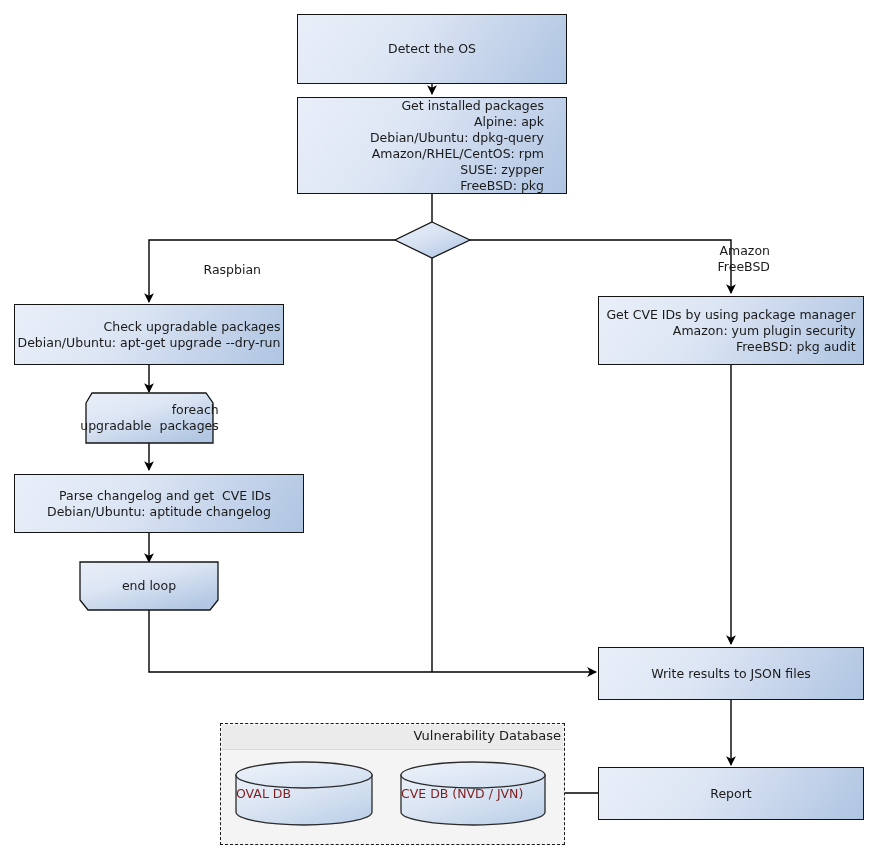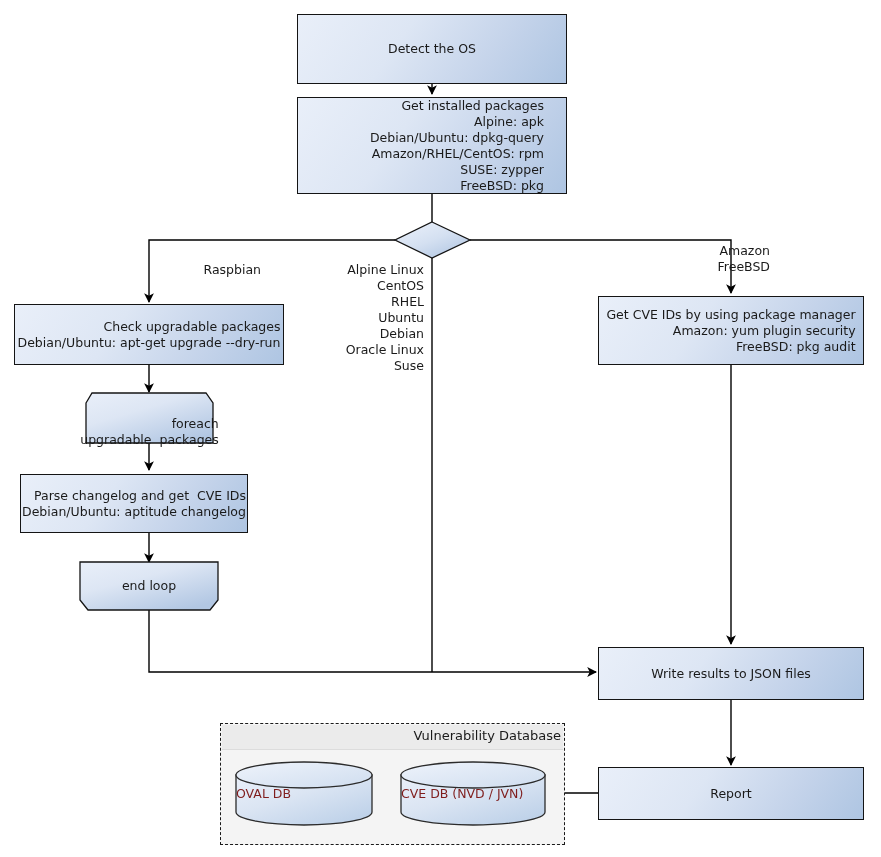--- a/index.html
+++ b/index.html
@@ -35,21 +35,20 @@
     font-size: 12.5px;
     line-height: 16px;
     white-space: pre;
   }
   .proc {
     border: 1.3px solid #141414;
     background: linear-gradient(125deg, #e9eff9 0%, #dde6f4 38%, #c4d3ea 72%, #aec5e2 100%);
   }
   .loopbox {
     background: linear-gradient(125deg, #e9eff9 0%, #dde6f4 38%, #c6d4ea 75%, #b2c7e3 100%);
-    margin-top: 14px;
   }
   .grp-outline {
     position: absolute;
     box-sizing: border-box;
     border: 1.6px dashed #1a1a1a;
     background: #f4f4f4;
   }
   .grp-title {
     position: absolute;
     font-size: 13px;
@@ -183,21 +182,21 @@
   <div class="node proc" style="left:14px; top:304px; width:270px; height:61px;">
     <span class="lbl-center"><span>Check upgradable packages</span>
 <span>Debian/Ubuntu: apt-get upgrade --dry-run</span></span>
   </div>
 
   <div class="node loopbox" style="left:86px; top:393px; width:127px; height:50px; border:none; background:none;">
     <span class="lbl-center"><span>foreach</span>
 <span>upgradable  packages</span></span>
   </div>
 
-  <div class="node proc" style="left:20px; top:474px; width:228px; height:59px;">
+  <div class="node proc" style="left:14px; top:474px; width:290px; height:59px;">
     <span class="lbl-center"><span>Parse changelog and get  CVE IDs</span>
 <span>Debian/Ubuntu: aptitude changelog</span></span>
   </div>
 
   <div class="node" style="left:80px; top:562px; width:138px; height:48px;">
     <span class="lbl-center">end loop</span>
   </div>
 
   <div class="node proc" style="left:598px; top:296px; width:266px; height:69px;">
     <span class="lbl-center"><span>Get CVE IDs by using package manager</span>
@@ -208,24 +207,17 @@
   <div class="node proc" style="left:598px; top:647px; width:266px; height:53px;">
     <span>Write results to JSON files</span>
   </div>
 
   <div class="node proc" style="left:598px; top:767px; width:266px; height:53px;">
     <span>Report</span>
   </div>
 
   <div class="edge-label lbl-center" style="left:149px; top:262px; width:112px;">Raspbian</div>
 
-  <div class="edge-label lbl-right" style="left:300px; top:262px; width:124px;">Alpine Linux
-CentOS
-RHEL
-Ubuntu
-Debian
-Oracle Linux
-Suse</div>
 
   <div class="edge-label lbl-center" style="left:640px; top:243px; width:130px;">Amazon
 FreeBSD</div>
 
 </div>
 
 </body></html>

